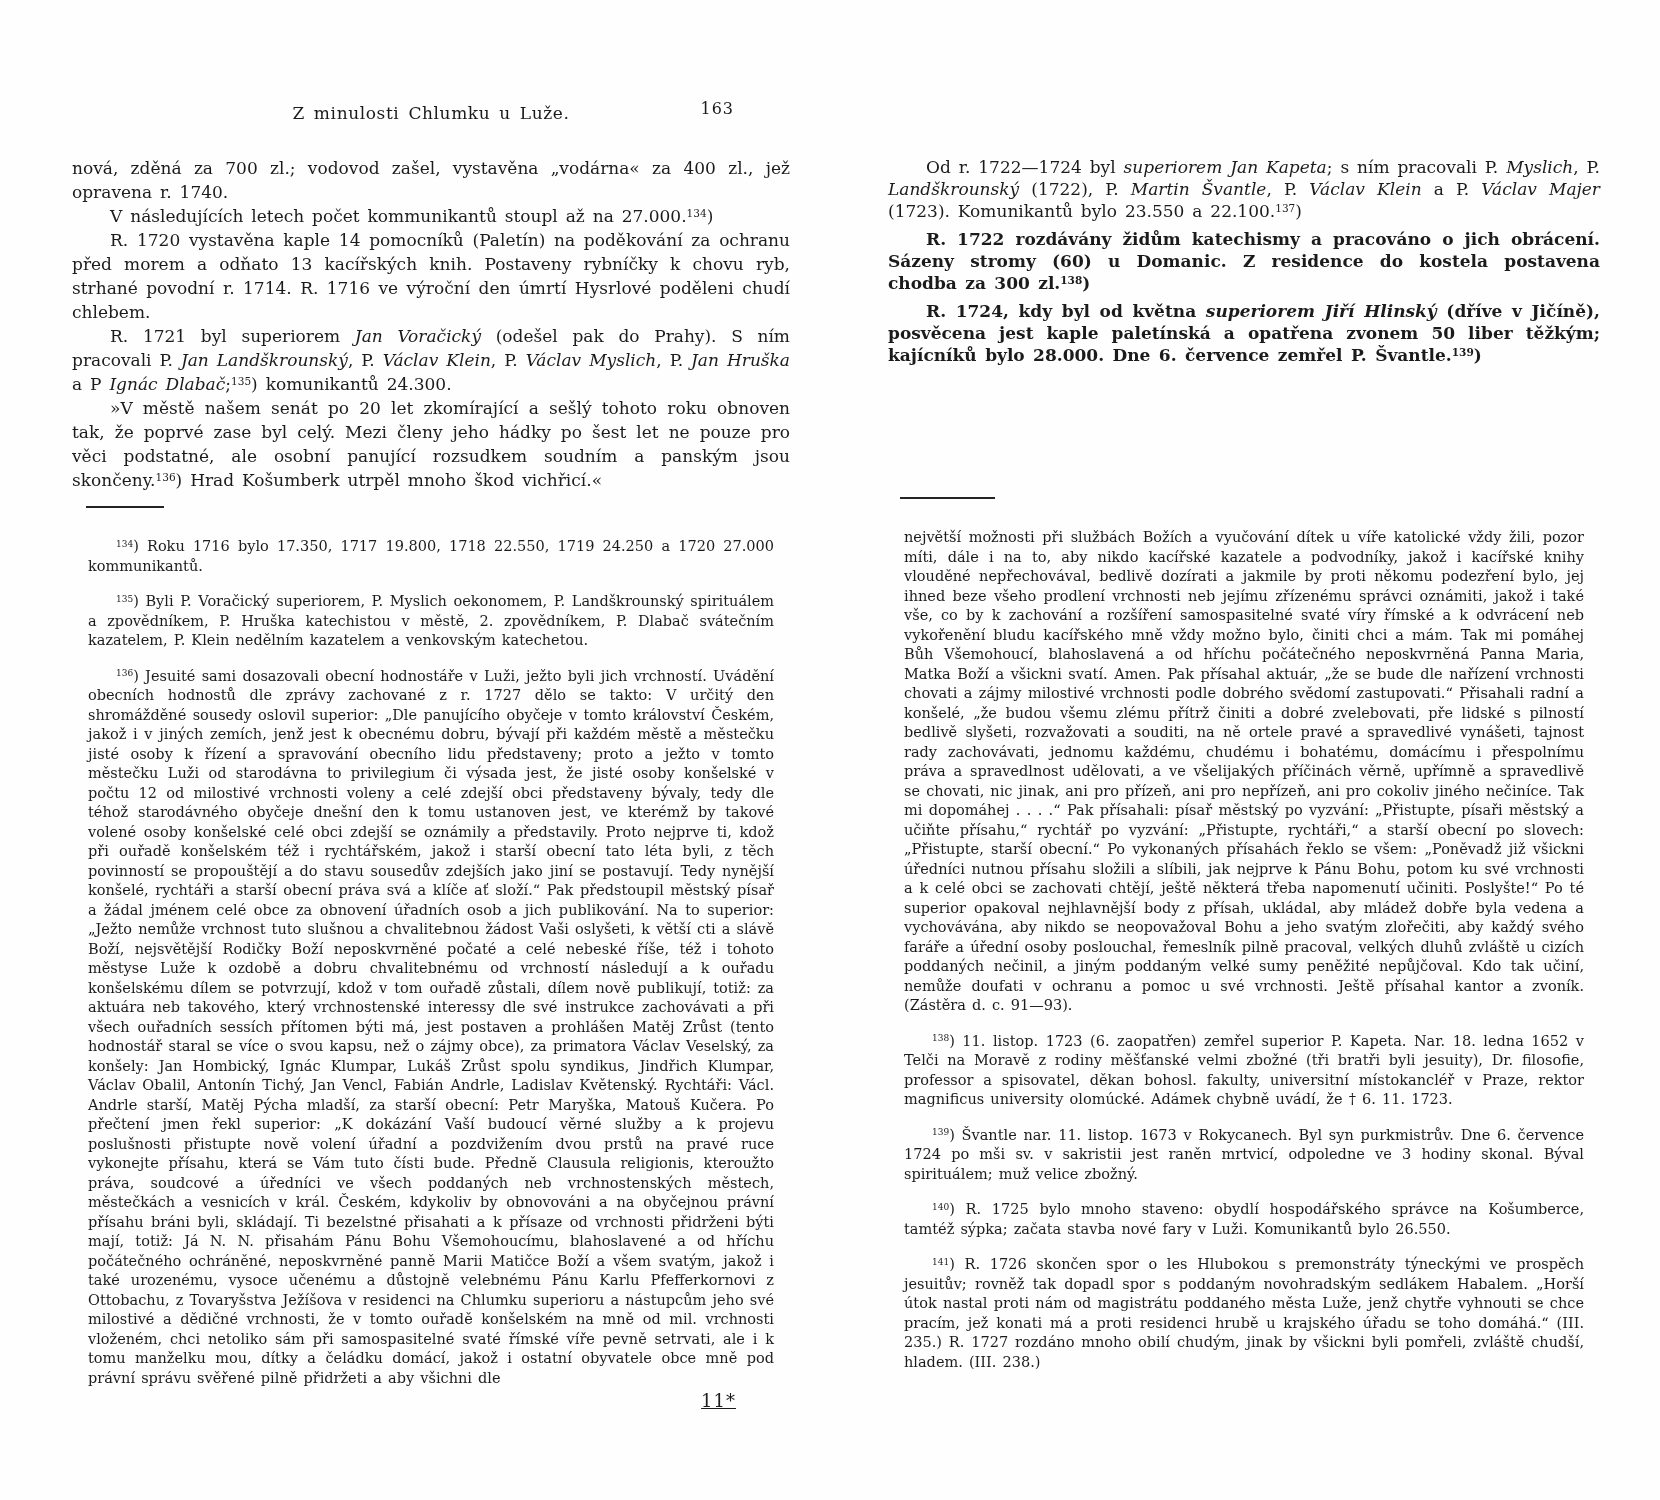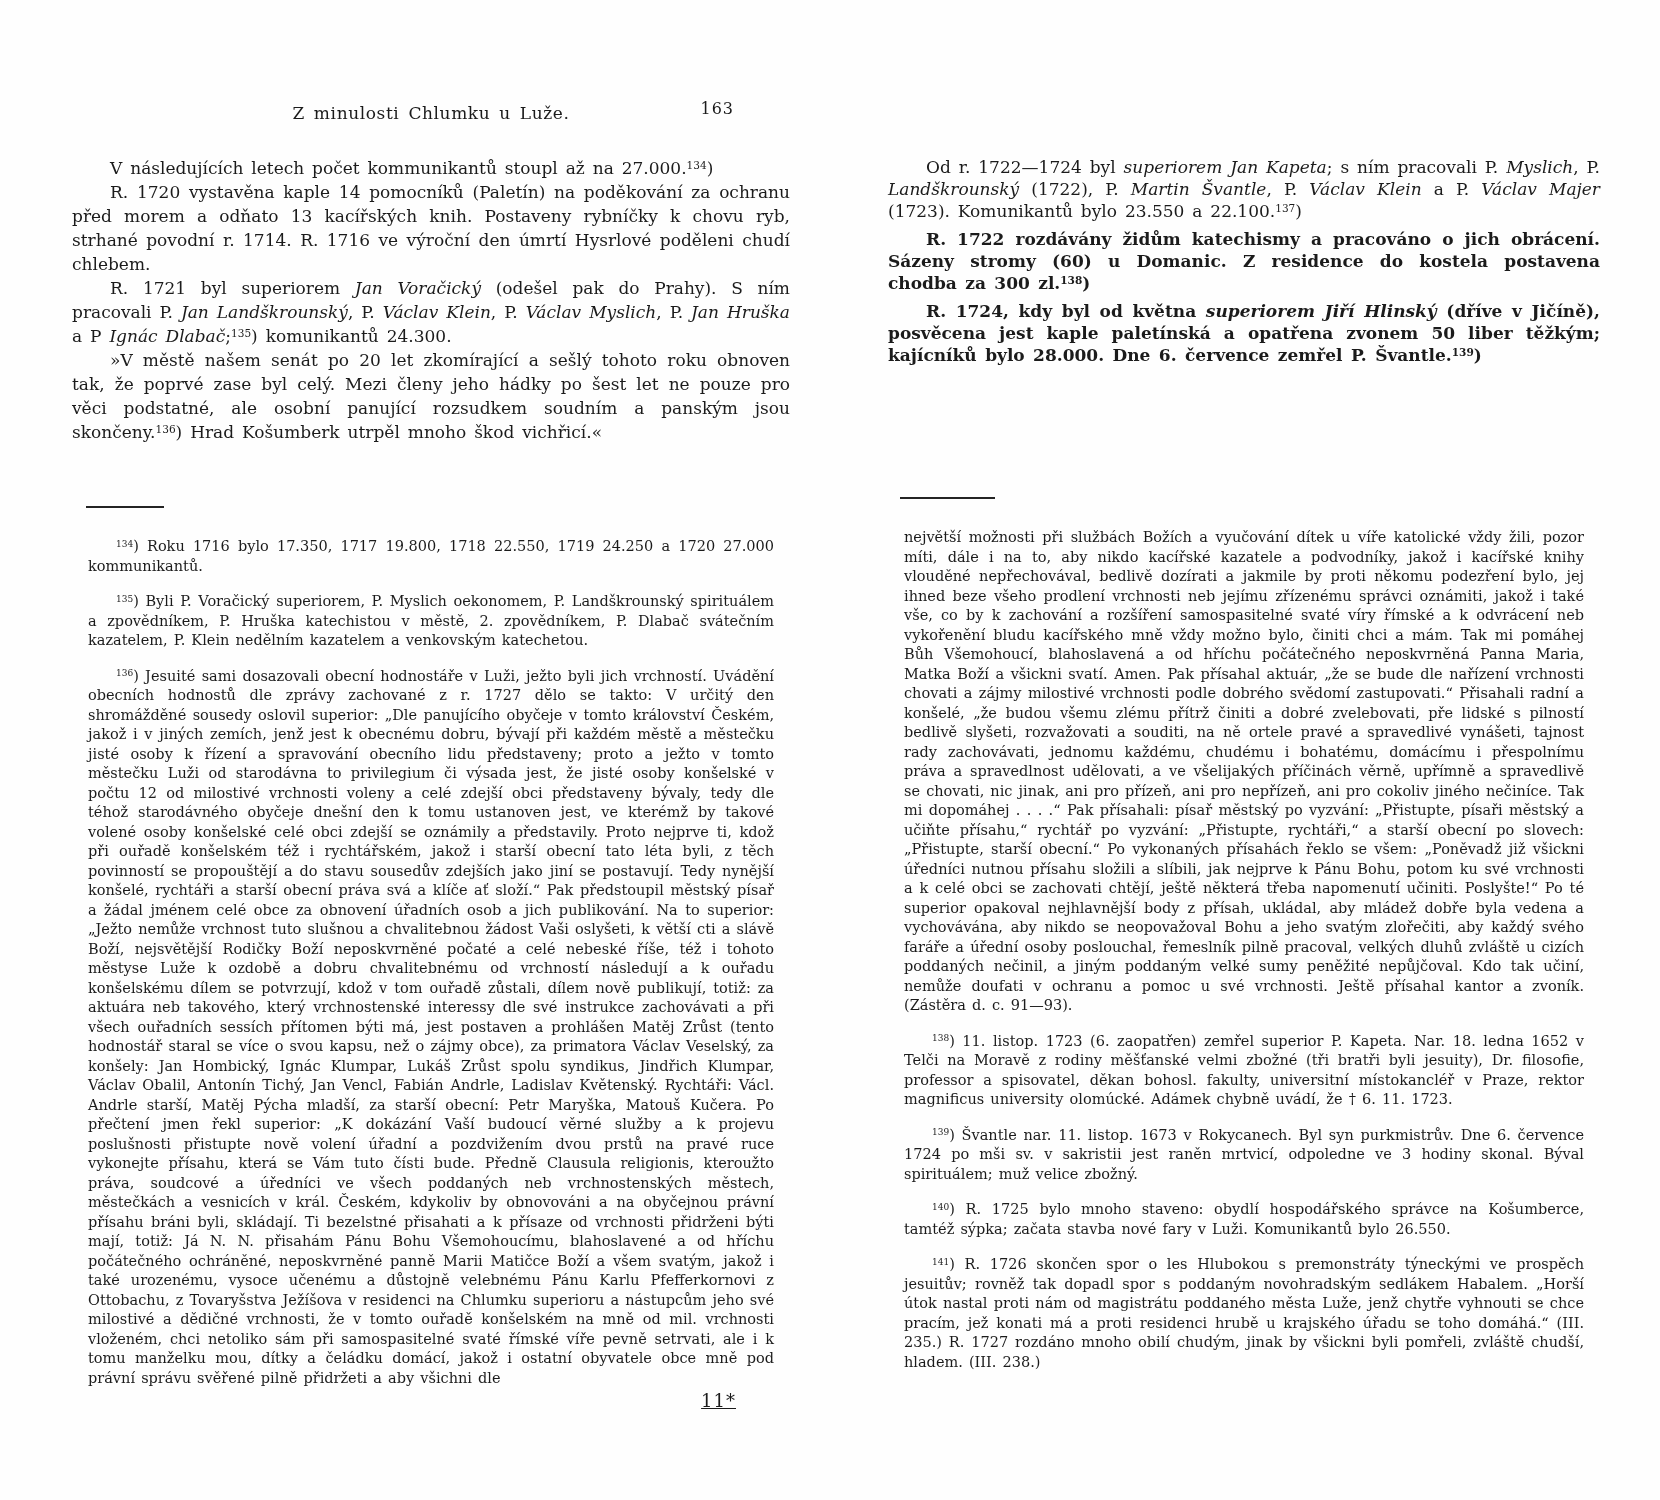--- a/index.html
+++ b/index.html
@@ -45,20 +45,21 @@
 </style>
 </head>
 <body>
 
 <section class="page" id="page-left">
   <div class="running-head">
     <span>Z minulosti Chlumku u Luže.</span>
     <span class="folio">163</span>
   </div>
   <div class="body-text">
+      <p><span>nová, zděná za 700 zl.; vodovod zašel, vystavěna „vodárna« za 400 zl., jež opravena r. 1740.</span></p>
       <p class="indent"><span>V následujících letech počet kommunikantů stoupl až na 27.000.</span><sup>134</sup><span>)</span></p>
       <p class="indent"><span>R. 1720 vystavěna kaple 14 pomocníků (Paletín) na poděkování za ochranu před morem a odňato 13 kacířských knih. Postaveny rybníčky k chovu ryb, strhané povodní r. 1714. R. 1716 ve výroční den úmrtí Hysrlové poděleni chudí chlebem.</span></p>
       <p class="indent"><span>R. 1721 byl superiorem </span><i>Jan Voračický</i><span> (odešel pak do Prahy). S ním pracovali P. </span><i>Jan Landškrounský</i><span>, P. </span><i>Václav Klein</i><span>, P. </span><i>Václav Myslich</i><span>, P. </span><i>Jan Hruška</i><span> a P </span><i>Ignác Dlabač</i><span>;</span><sup>135</sup><span>) komunikantů 24.300.</span></p>
       <p class="indent"><span>»V městě našem senát po 20 let zkomírající a sešlý tohoto roku obnoven tak, že poprvé zase byl celý. Mezi členy jeho hádky po šest let ne pouze pro věci podstatné, ale osobní panující rozsudkem soudním a panským jsou skončeny.</span><sup>136</sup><span>)  Hrad Košumberk utrpěl mnoho škod vichřicí.«</span></p>
     </div>
   <div class="fn-rule"></div>
   <div class="footnotes">
       <p class="indent"><sup>134</sup><span>) Roku 1716 bylo 17.350, 1717 19.800, 1718 22.550, 1719 24.250 a 1720 27.000 kommunikantů.</span></p>
       <p class="indent"><sup>135</sup><span>) Byli P. Voračický superiorem, P. Myslich oekonomem, P. Landškrounský spirituálem a zpovědníkem, P. Hruška katechistou v městě, 2. zpovědníkem, P. Dlabač svátečním kazatelem, P. Klein nedělním kazatelem a venkovským katechetou.</span></p>
       <p class="indent"><sup>136</sup><span>) Jesuité sami dosazovali obecní hodnostáře v Luži, ježto byli jich vrchností. Uvádění obecních hodnostů dle zprávy zachované z r. 1727 dělo se takto: V určitý den shromážděné sousedy oslovil superior: „Dle panujícího obyčeje v tomto království Českém, jakož i v jiných zemích, jenž jest k obecnému dobru, bývají při každém městě a městečku jisté osoby k řízení a spravování obecního lidu představeny; proto a ježto v tomto městečku Luži od starodávna to privilegium či výsada jest, že jisté osoby konšelské v počtu 12 od milostivé vrchnosti voleny a celé zdejší obci představeny bývaly, tedy dle téhož starodávného obyčeje dnešní den k tomu ustanoven jest, ve kterémž by takové volené osoby konšelské celé obci zdejší se oznámily a představily. Proto nejprve ti, kdož při ouřadě konšelském též i rychtářském, jakož i starší obecní tato léta byli, z těch povinností se propouštějí a do stavu sousedův zdejších jako jiní se postavují. Tedy nynější konšelé, rychtáři a starší obecní práva svá a klíče ať složí.“ Pak předstoupil městský písař a žádal jménem celé obce za obnovení úřadních osob a jich publikování. Na to superior: „Ježto nemůže vrchnost tuto slušnou a chvalitebnou žádost Vaši oslyšeti, k větší cti a slávě Boží, nejsvětější Rodičky Boží neposkvrněné počaté a celé nebeské říše, též i tohoto městyse Luže k ozdobě a dobru chvalitebnému od vrchností následují a k ouřadu konšelskému dílem se potvrzují, kdož v tom ouřadě zůstali, dílem nově publikují, totiž: za aktuára neb takového, který vrchnostenské interessy dle své instrukce zachovávati a při všech ouřadních sessích přítomen býti má, jest postaven a prohlášen Matěj Zrůst (tento hodnostář staral se více o svou kapsu, než o zájmy obce), za primatora Václav Veselský, za konšely: Jan Hombický, Ignác Klumpar, Lukáš Zrůst spolu syndikus, Jindřich Klumpar, Václav Obalil, Antonín Tichý, Jan Vencl, Fabián Andrle, Ladislav Květenský. Rychtáři: Václ. Andrle starší, Matěj Pýcha mladší, za starší obecní: Petr Maryška, Matouš Kučera. Po přečtení jmen řekl superior: „K dokázání Vaší budoucí věrné služby a k projevu poslušnosti přistupte nově volení úřadní a pozdvižením dvou prstů na pravé ruce vykonejte přísahu, která se Vám tuto čísti bude. Předně Clausula religionis, kteroužto práva, soudcové a úředníci ve všech poddaných neb vrchnostenských městech, městečkách a vesnicích v král. Českém, kdykoliv by obnovováni a na obyčejnou právní přísahu bráni byli, skládají. Ti bezelstné přisahati a k přísaze od vrchnosti přidrženi býti mají, totiž: Já N. N. přisahám Pánu Bohu Všemohoucímu, blahoslavené a od hříchu počátečného ochráněné, neposkvrněné panně Marii Matičce Boží a všem svatým, jakož i také urozenému, vysoce učenému a důstojně velebnému Pánu Karlu Pfefferkornovi z Ottobachu, z Tovaryšstva Ježíšova v residenci na Chlumku superioru a nástupcům jeho své milostivé a dědičné vrchnosti, že v tomto ouřadě konšelském na mně od mil. vrchnosti vloženém, chci netoliko sám při samospasitelné svaté římské víře pevně setrvati, ale i k tomu manželku mou, dítky a čeládku domácí, jakož i ostatní obyvatele obce mně pod právní správu svěřené pilně přidržeti a aby všichni dle</span></p>

